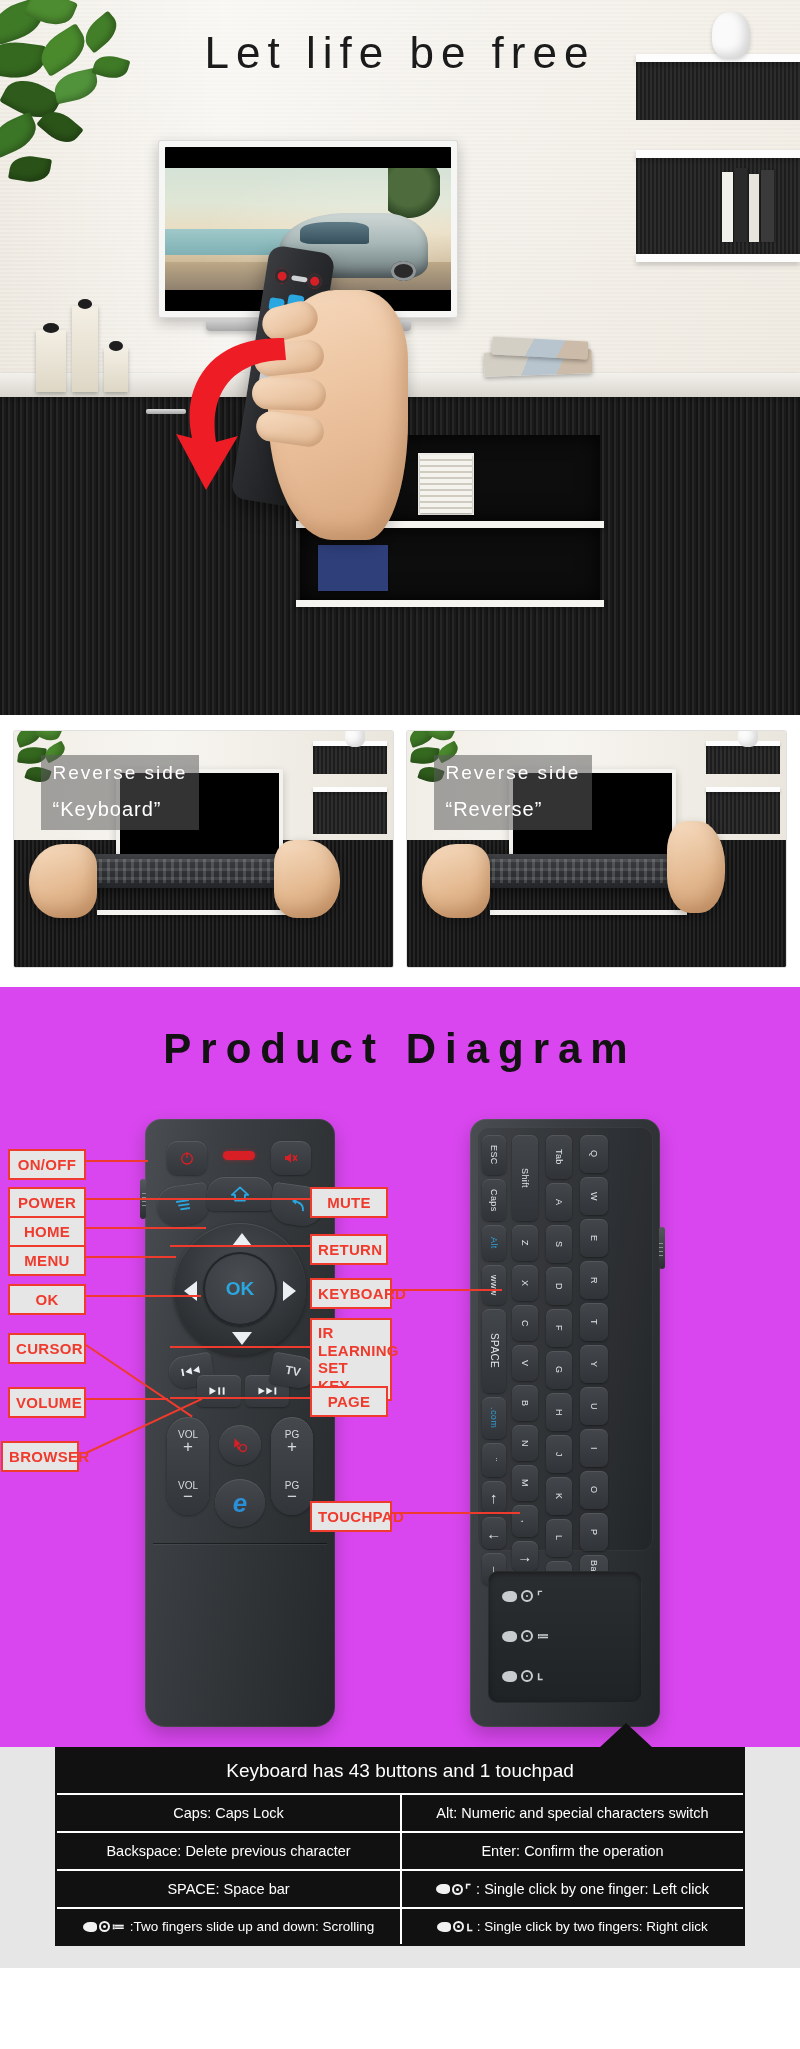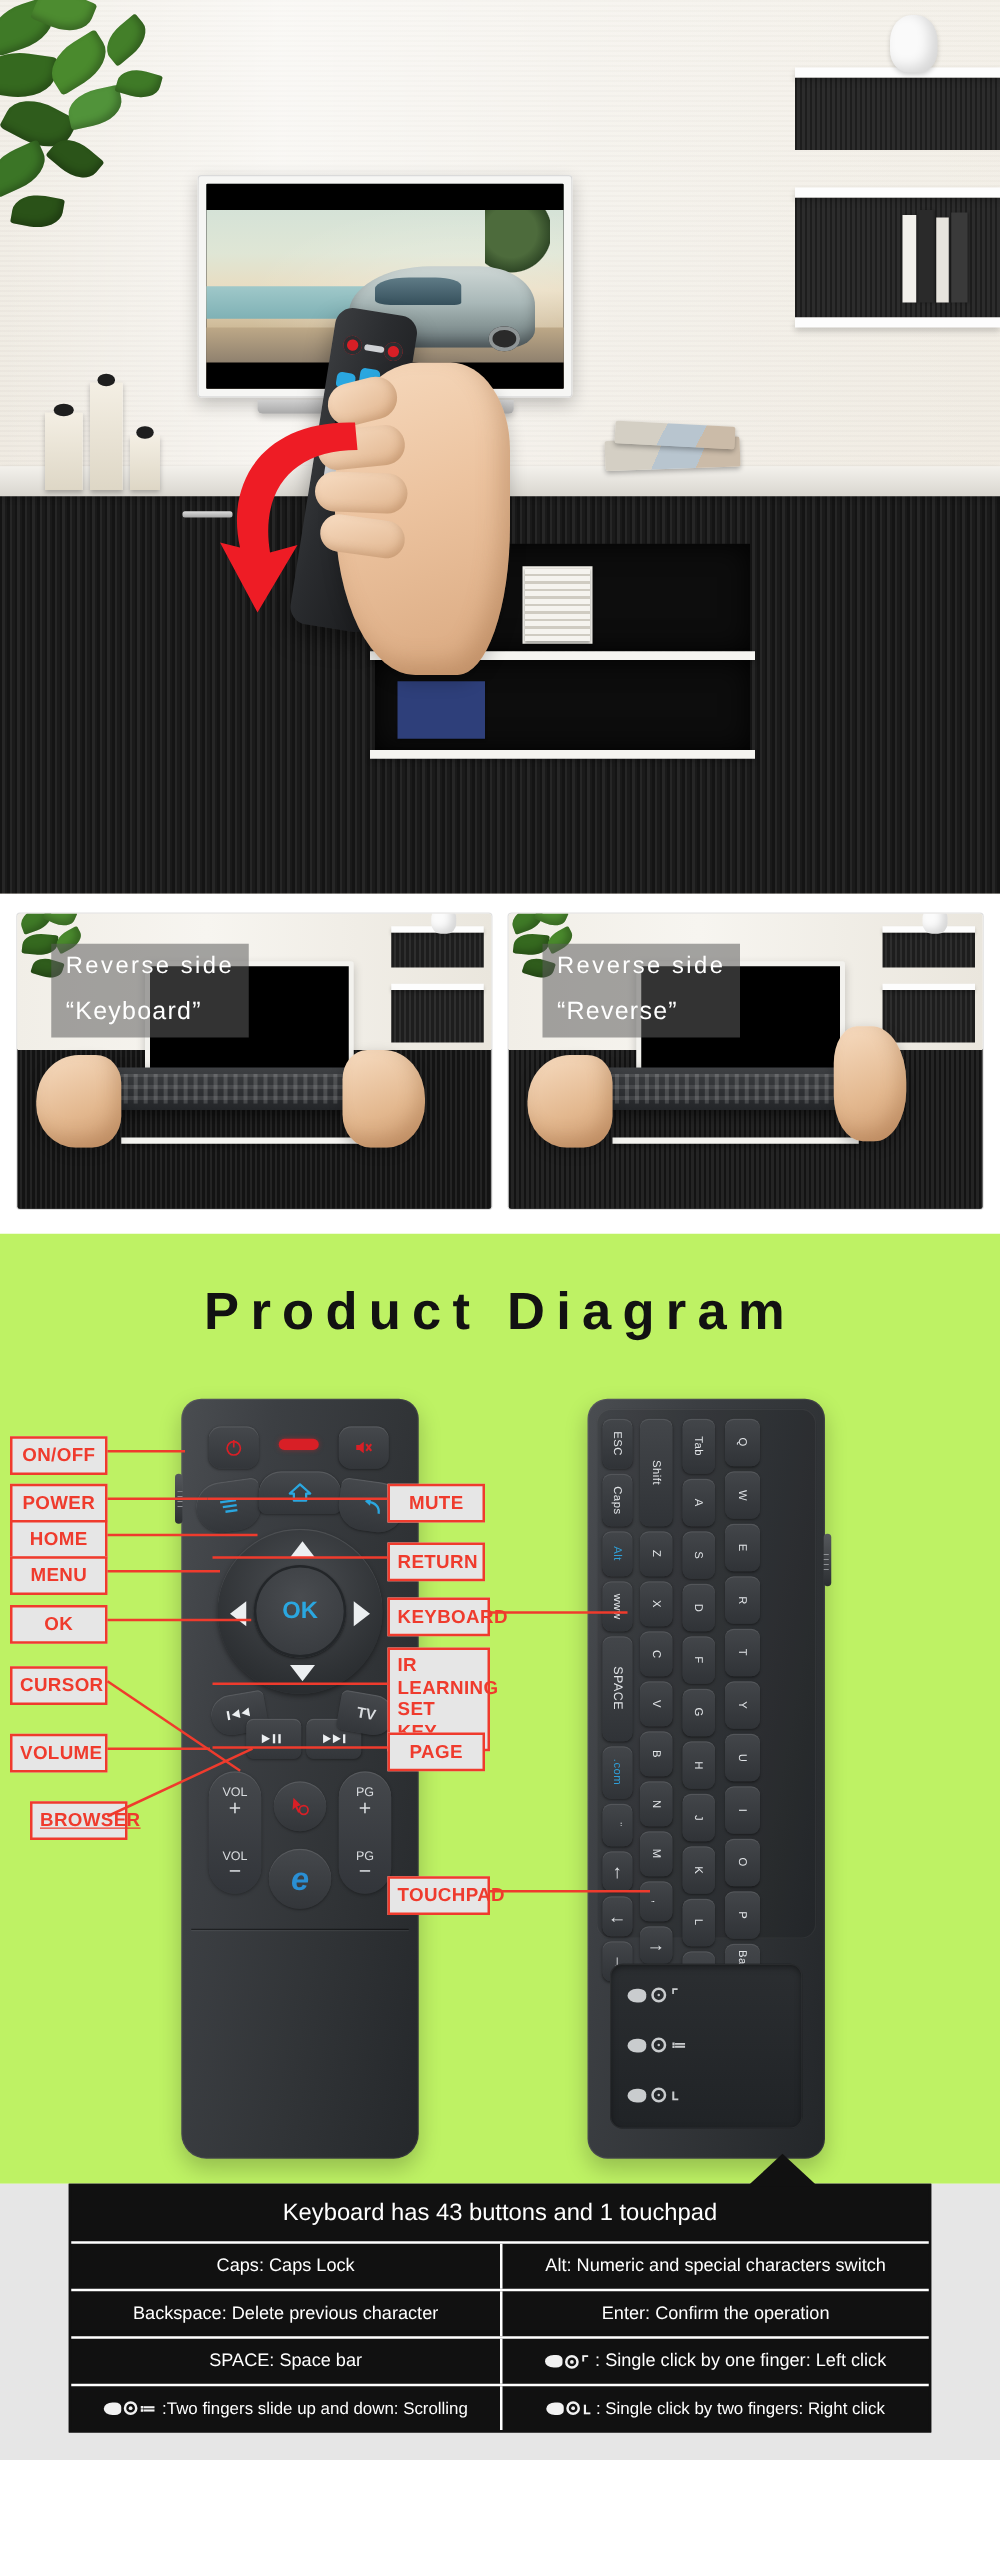--- a/index.html
+++ b/index.html
@@ -135,21 +135,21 @@
   .rev-kb::after { content:""; position:absolute; inset:5px 8px;
       background: repeating-linear-gradient(90deg, rgba(255,255,255,.14) 0 3px, rgba(0,0,0,0) 3px 8px),
                   repeating-linear-gradient(180deg, rgba(255,255,255,.10) 0 3px, rgba(0,0,0,0) 3px 9px);
       border-radius:3px; }
   .rev-label { position:absolute; left:7%; top:10%; z-index:8; background:rgba(92,92,92,.55);
       padding:6px 12px 9px; }
   .rev-label .l1 { color:#fff; font-size:19px; letter-spacing:2px; line-height:1.25; white-space:nowrap;}
   .rev-label .l2 { color:#fff; font-size:20px; letter-spacing:1px; margin-top:14px; white-space:nowrap;}
 
   
-  .diagram { position:relative; width:800px; background:#bef264; padding-bottom:4px; }
+  .diagram { position:relative; width:800px; background:#d946ef; padding-bottom:4px; }
   .diagram-title { text-align:center; font-size:42px; font-weight:700; letter-spacing:9px;
       color:#121212; padding:38px 0 30px; }
   .devices { position:relative; width:800px; height:640px; }
 
   
   .airmouse { position:absolute; left:145px; top:16px; width:190px; height:608px;
       background:linear-gradient(100deg,#4a4d51 0%,#3c3f43 26%,#313437 62%,#25282b 100%);
       border-radius:16px 16px 20px 20px;
       box-shadow: inset 0 0 0 1px rgba(255,255,255,.07), 0 8px 18px rgba(0,0,0,.22); }
   .am-sidebtn { position:absolute; left:-5px; top:60px; width:6px; height:40px; border-radius:3px;
@@ -244,20 +244,21 @@
       <span class="leaf" style="left:18px;top:92px;width:54px;height:34px;transform:rotate(28deg);background:#2f5c1c;"></span>
       <span class="leaf" style="left:68px;top:82px;width:44px;height:28px;transform:rotate(-12deg);background:#51933a;"></span>
       <span class="leaf" style="left:4px;top:130px;width:48px;height:30px;transform:rotate(-24deg);background:#3b7526;"></span>
       <span class="leaf" style="left:54px;top:124px;width:40px;height:26px;transform:rotate(40deg);background:#2b5419;"></span>
       <span class="leaf" style="left:96px;top:30px;width:38px;height:24px;transform:rotate(-40deg);background:#437f29;"></span>
       <span class="leaf" style="left:108px;top:66px;width:34px;height:22px;transform:rotate(16deg);background:#37702
 3;"></span>
       <span class="leaf" style="left:24px;top:166px;width:40px;height:26px;transform:rotate(10deg);background:#2a5218;"></span>
     </div>
 
+    <h1 class="hero-title">Let life be free</h1>
 
     <div class="shelf" style="left:636px;top:54px;width:164px;height:8px;"></div>
     <div class="shelf-dark" style="left:636px;top:62px;width:164px;height:58px;"></div>
     <div class="vase" style="left:712px;top:12px;width:38px;height:46px;"></div>
     <div class="shelf" style="left:636px;top:150px;width:164px;height:8px;"></div>
     <div class="shelf-dark" style="left:636px;top:158px;width:164px;height:96px;"></div>
     <div class="book" style="left:722px;top:172px;width:11px;height:70px;background:#f2f0eb;"></div>
     <div class="book" style="left:735px;top:168px;width:12px;height:74px;background:#2a2a2a;"></div>
     <div class="book" style="left:749px;top:174px;width:10px;height:68px;background:#e7e4dd;"></div>
     <div class="book" style="left:761px;top:170px;width:13px;height:72px;background:#3a3a3a;"></div>
@@ -578,21 +579,21 @@
 
       <div class="callout" style="left:8px;top:181px;width:78px;">OK</div>
       <div class="lead" style="left:86px;top:192px;width:115px;"></div>
 
       <div class="callout" style="left:8px;top:230px;width:78px;">CURSOR</div>
       <div class="lead-d" style="left:86px;top:241px;width:128px;transform:rotate(34deg);"></div>
 
       <div class="callout" style="left:8px;top:284px;width:78px;">VOLUME</div>
       <div class="lead" style="left:86px;top:295px;width:82px;"></div>
 
-      <div class="callout" style="left:24px;top:338px;width:78px;text-decoration:underline;">BROWSER</div>
+      <div class="callout" style="left:1px;top:338px;width:78px;">BROWSER</div>
       <div class="lead-d" style="left:86px;top:349px;width:128px;transform:rotate(-25deg);"></div>
 
       <div class="callout" style="left:310px;top:84px;width:78px;">MUTE</div>
       <div class="lead" style="left:166px;top:95px;width:144px;"></div>
 
       <div class="callout" style="left:310px;top:131px;width:78px;">RETURN</div>
       <div class="lead" style="left:170px;top:142px;width:140px;"></div>
 
       <div class="callout" style="left:310px;top:175px;width:82px;">KEYBOARD</div>
       <div class="lead" style="left:392px;top:186px;width:110px;"></div>

